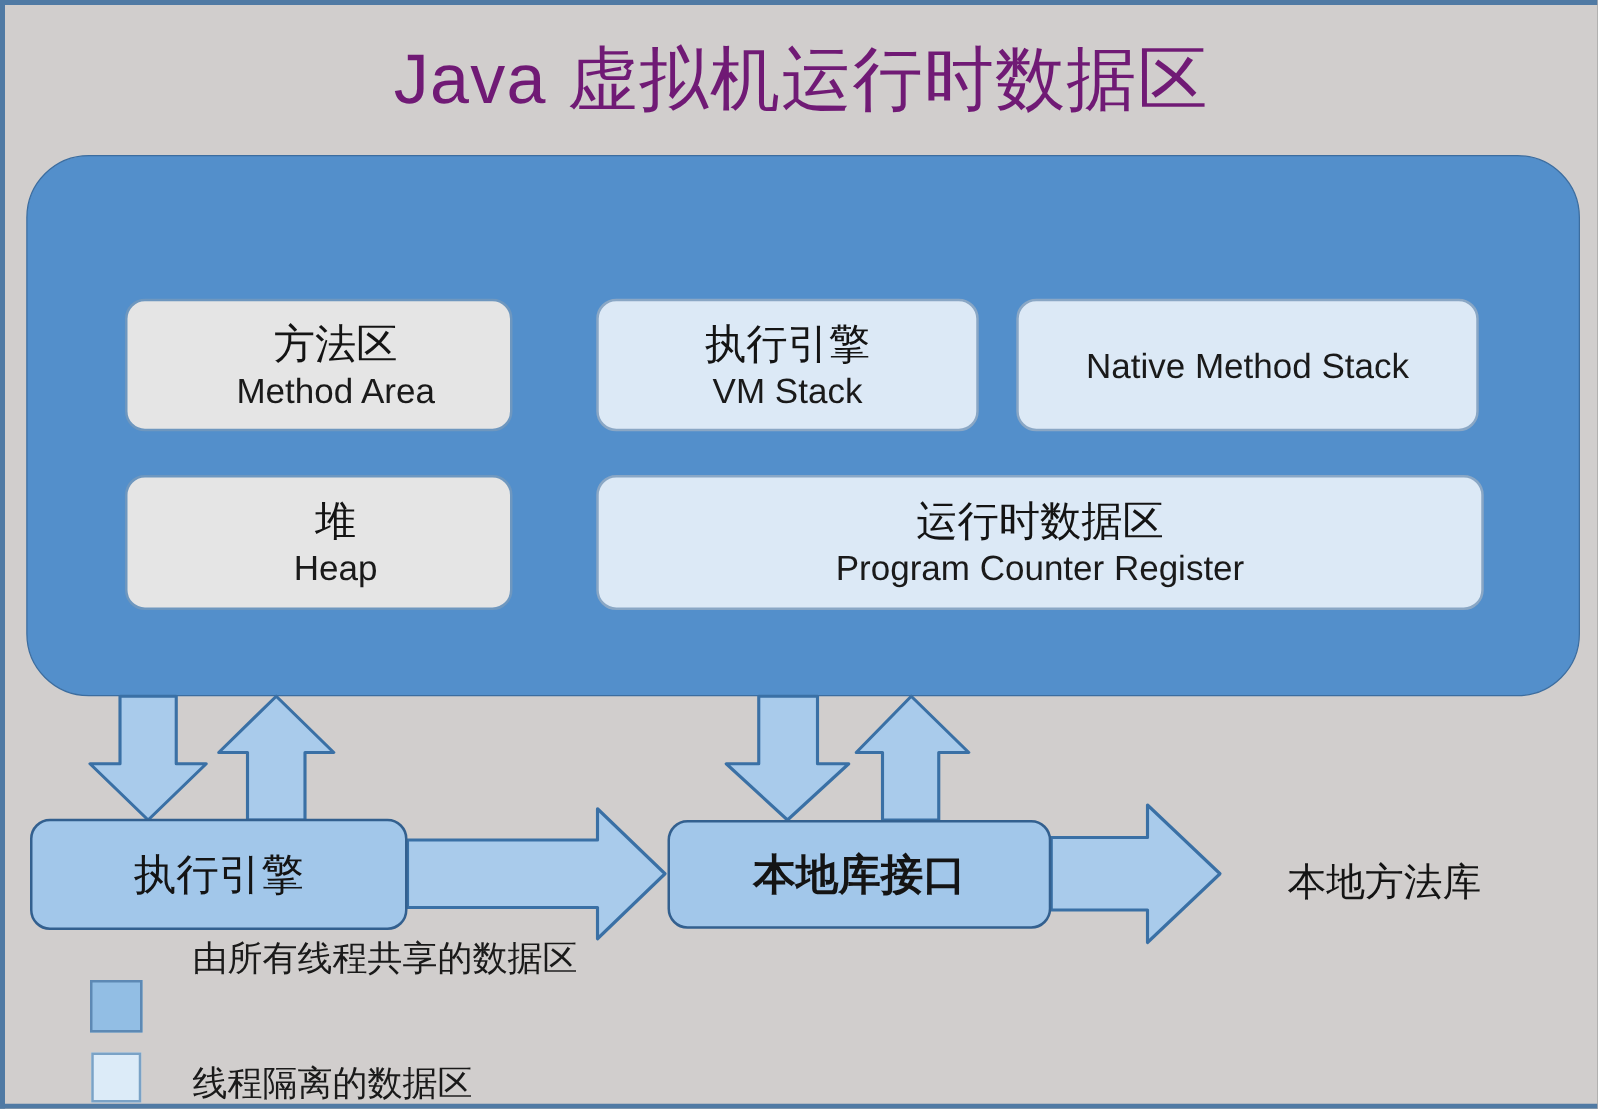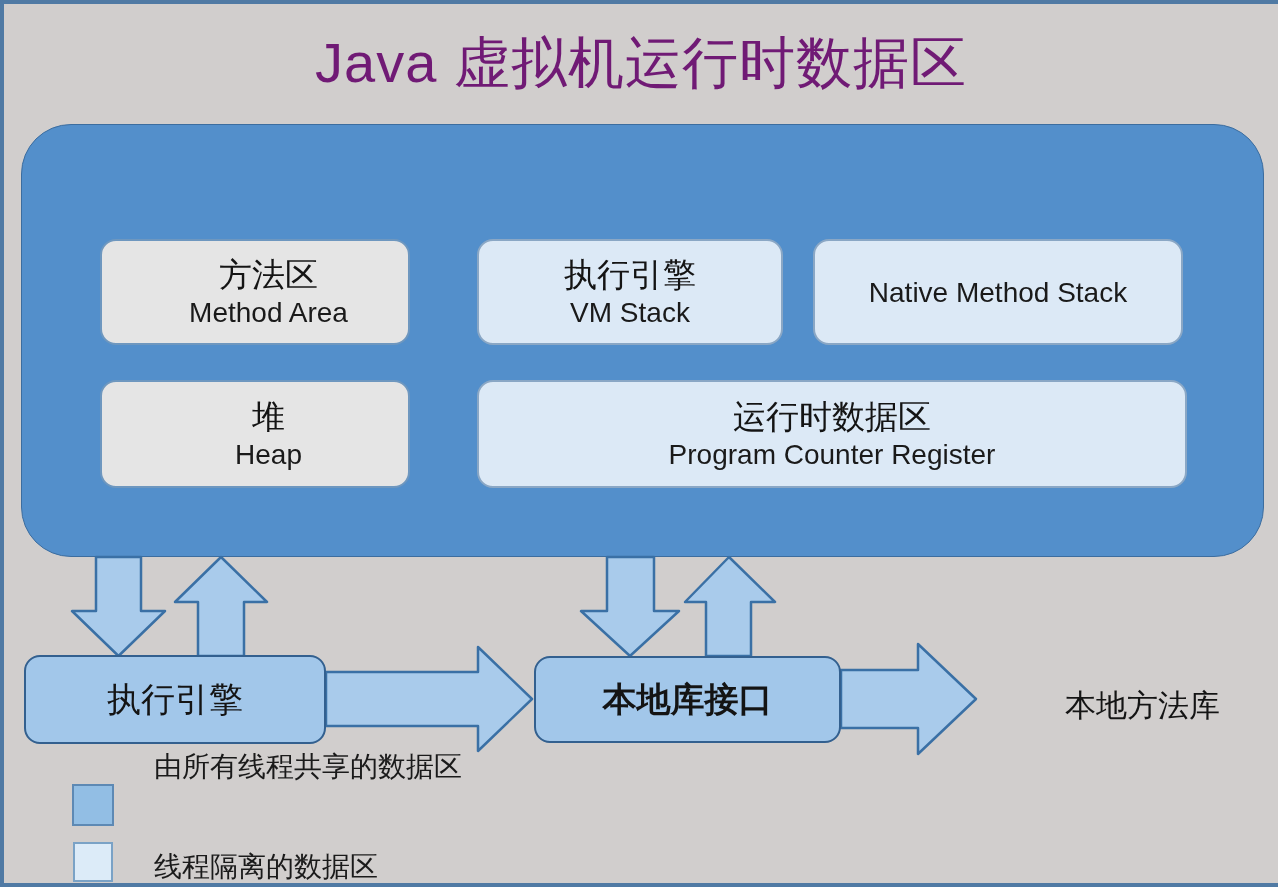--- a/index.html
+++ b/index.html
@@ -49,21 +49,21 @@
   }
   .arrow-layer polygon{fill:#a9cbeb;stroke:#3a70a5;stroke-width:2.5;stroke-linejoin:round;}
   .flow-box{
     position:absolute;display:flex;align-items:center;justify-content:center;
     background:#a2c7ea;border:2.5px solid #33608f;border-radius:16px;
     box-sizing:border-box;font-size:34px;color:#141414;
   }
   .exec-engine{left:20px;top:651px;width:302px;height:89px;}
   .native-interface{left:530px;top:652px;width:307px;height:87px;font-weight:bold;}
   .native-library-label{
-    position:absolute;left:1061px;top:681px;font-size:31px;color:#141414;
+    position:absolute;left:1026px;top:681px;font-size:31px;color:#141414;
   }
   .legend-swatch{position:absolute;box-sizing:border-box;}
   .legend-swatch.shared-sw{left:68px;top:780px;width:42px;height:42px;background:#92bee4;border:2px solid #5d89b4;}
   .legend-swatch.isolated-sw{left:69px;top:838px;width:40px;height:40px;background:#dcebf8;border:2px solid #7aa2c6;}
   .legend-label{position:absolute;left:150px;font-size:28px;color:#1a1a1a;}
   .legend-label.l1{top:744px;text-align:right;}
   .legend-label.l2{top:844px;font-family:Liberation Mono, monospace;}
 </style>
 </head>
 <body>

